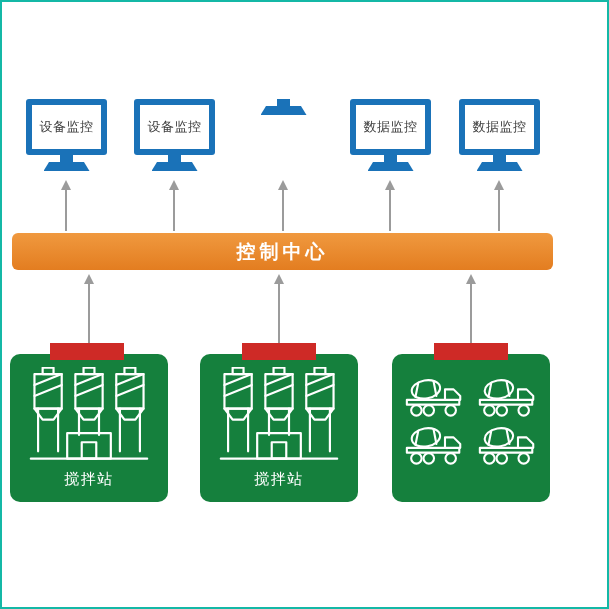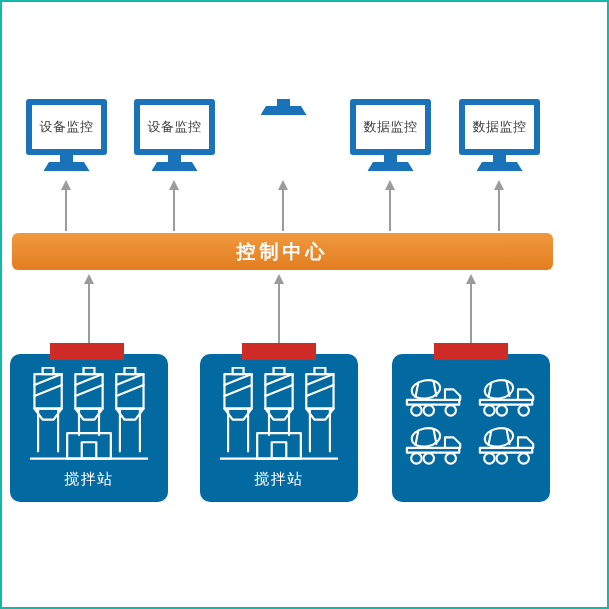--- a/index.html
+++ b/index.html
@@ -44,21 +44,21 @@
     position: absolute; left: 10px; top: 231px; width: 541px; height: 37px;
     background: linear-gradient(180deg, #f0993f 0%, #e37d20 100%);
     border-radius: 6px;
     display: flex; align-items: center; justify-content: center;
     color: #fff; font-size: 19px; font-weight: bold; letter-spacing: 4px;
   }
 
   
   .panel {
     position: absolute; top: 352px; width: 158px; height: 148px;
-    background: #0369a1; border-radius: 10px;
+    background: #15803d; border-radius: 10px;
   }
   .tab { position: absolute; top: 341px; width: 74px; height: 17px; background: #ce2a26; z-index: 2; }
   .panel-label {
     position: absolute; left: 0; right: 0; bottom: 13px;
     text-align: center; color: #fff; font-size: 15px; letter-spacing: 1.5px;
   }
   .plant-icon {
     position: absolute; left: 50%; transform: translateX(-50%);
     top: 13px; width: 120px; height: 96px;
   }

